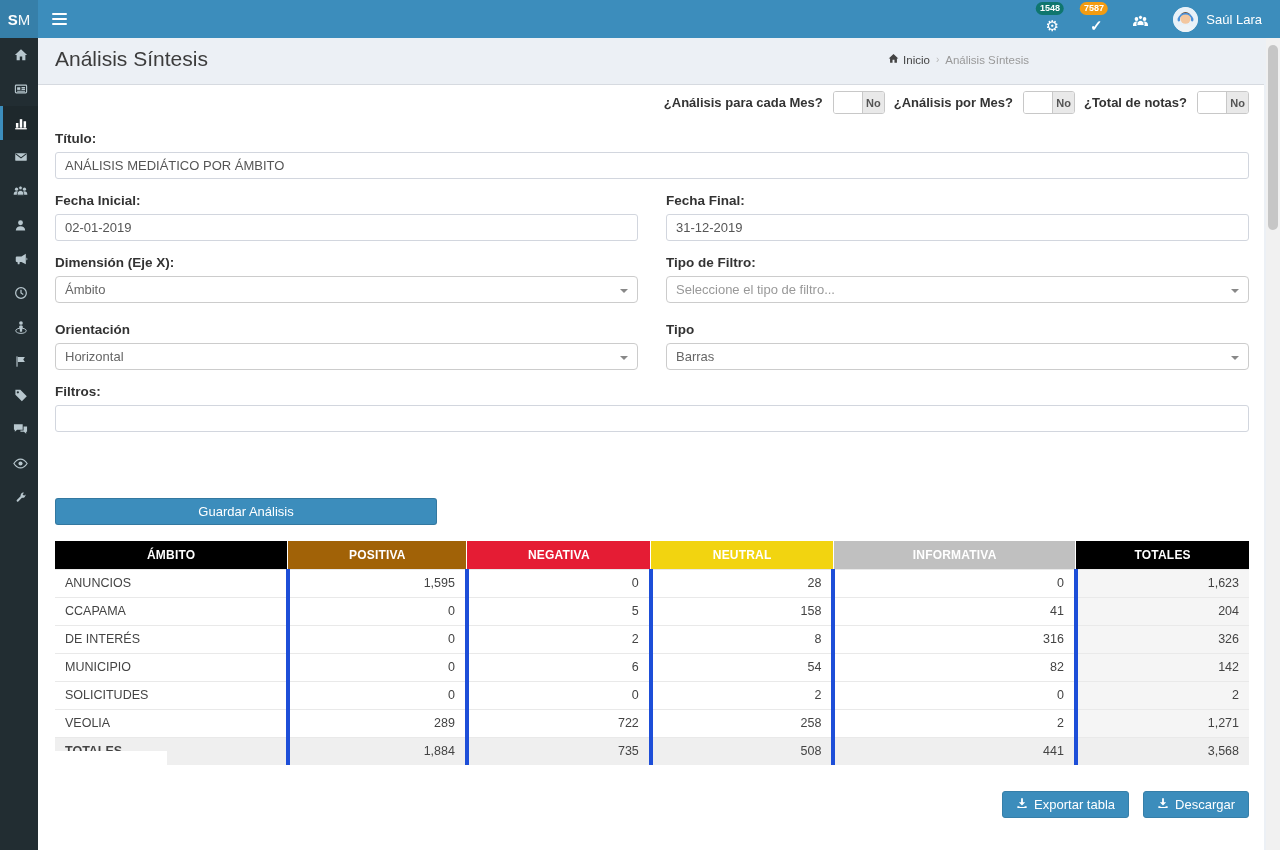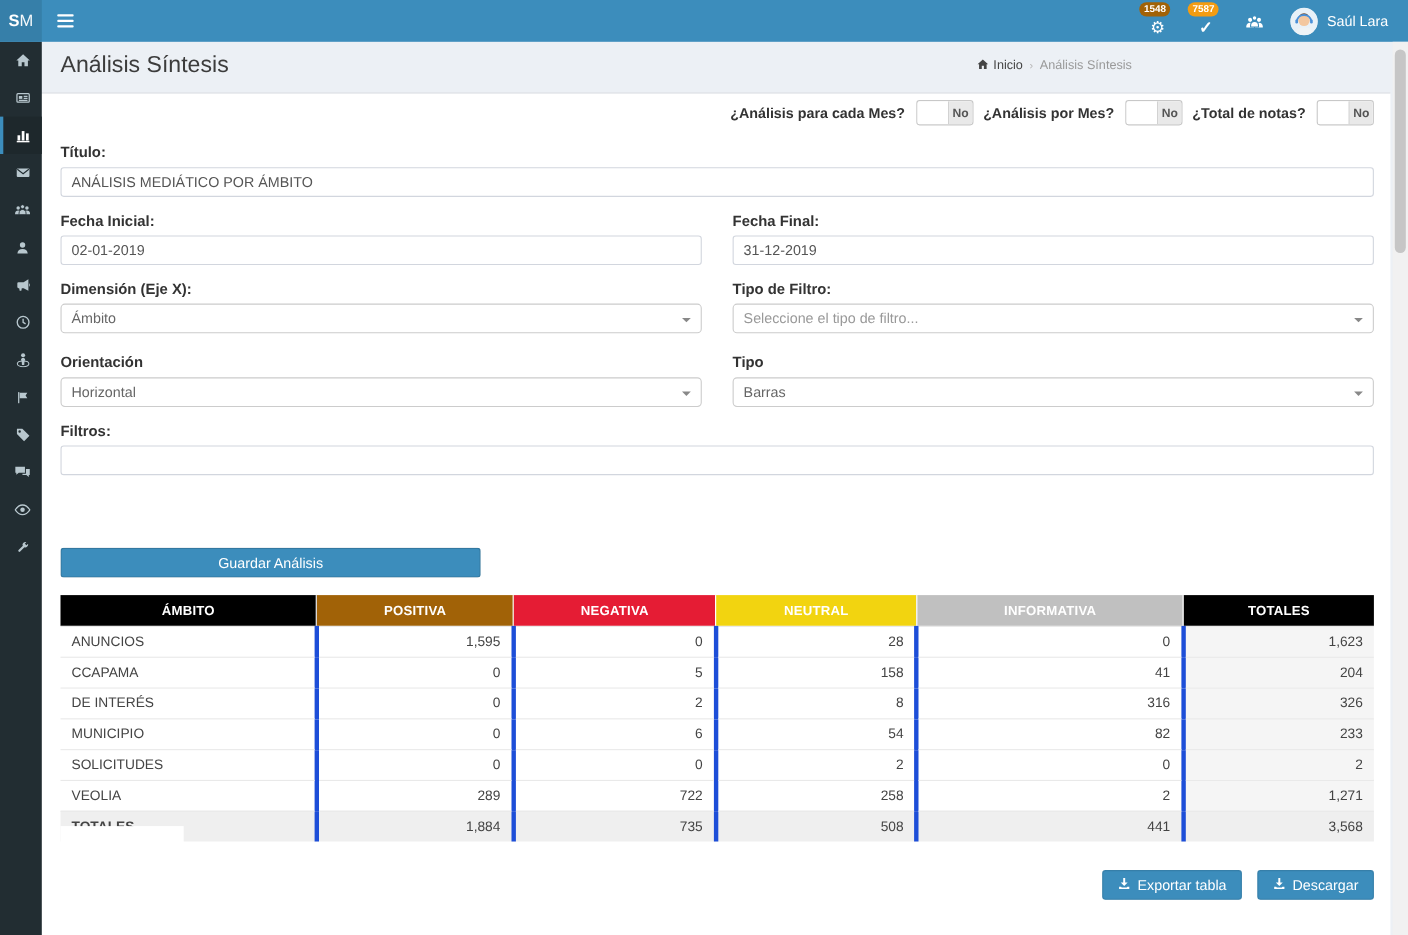--- a/index.html
+++ b/index.html
@@ -95,21 +95,21 @@
     <b>S</b>
       <span>M</span>
   </div>
   <div class="hamburger">
     <i></i>
       <i></i>
       <i></i>
   </div>
   <div class="nav-right">
     <div class="nav-item">
-      <span class="badge" style="background-color: #a16207;">1548</span>
+      <span class="badge" style="background-color: #0f766e;">1548</span>
       <span class="glyph">⚙</span>
     </div>
     <div class="nav-item">
       <span class="badge" style="background-color: rgb(243, 156, 18);">7587</span>
       <span class="glyph" style="font-weight:bold;">✓</span>
     </div>
     <div class="nav-item">
       <span>
         <svg width="17" height="15" viewBox="0 0 17 15" fill="#fff">
           <circle cx="4.5" cy="5" r="1.9"></circle>
@@ -408,21 +408,21 @@
                 <td class="num">8</td>
                 <td class="num">316</td>
                 <td class="tot">326</td>
             </tr>
             <tr>
               <td class="cat">MUNICIPIO</td>
                 <td class="num">0</td>
                 <td class="num">6</td>
                 <td class="num">54</td>
                 <td class="num">82</td>
-                <td class="tot">233</td>
+                <td class="tot">142</td>
             </tr>
             <tr>
               <td class="cat">SOLICITUDES</td>
                 <td class="num">0</td>
                 <td class="num">0</td>
                 <td class="num">2</td>
                 <td class="num">0</td>
                 <td class="tot">2</td>
             </tr>
             <tr>

